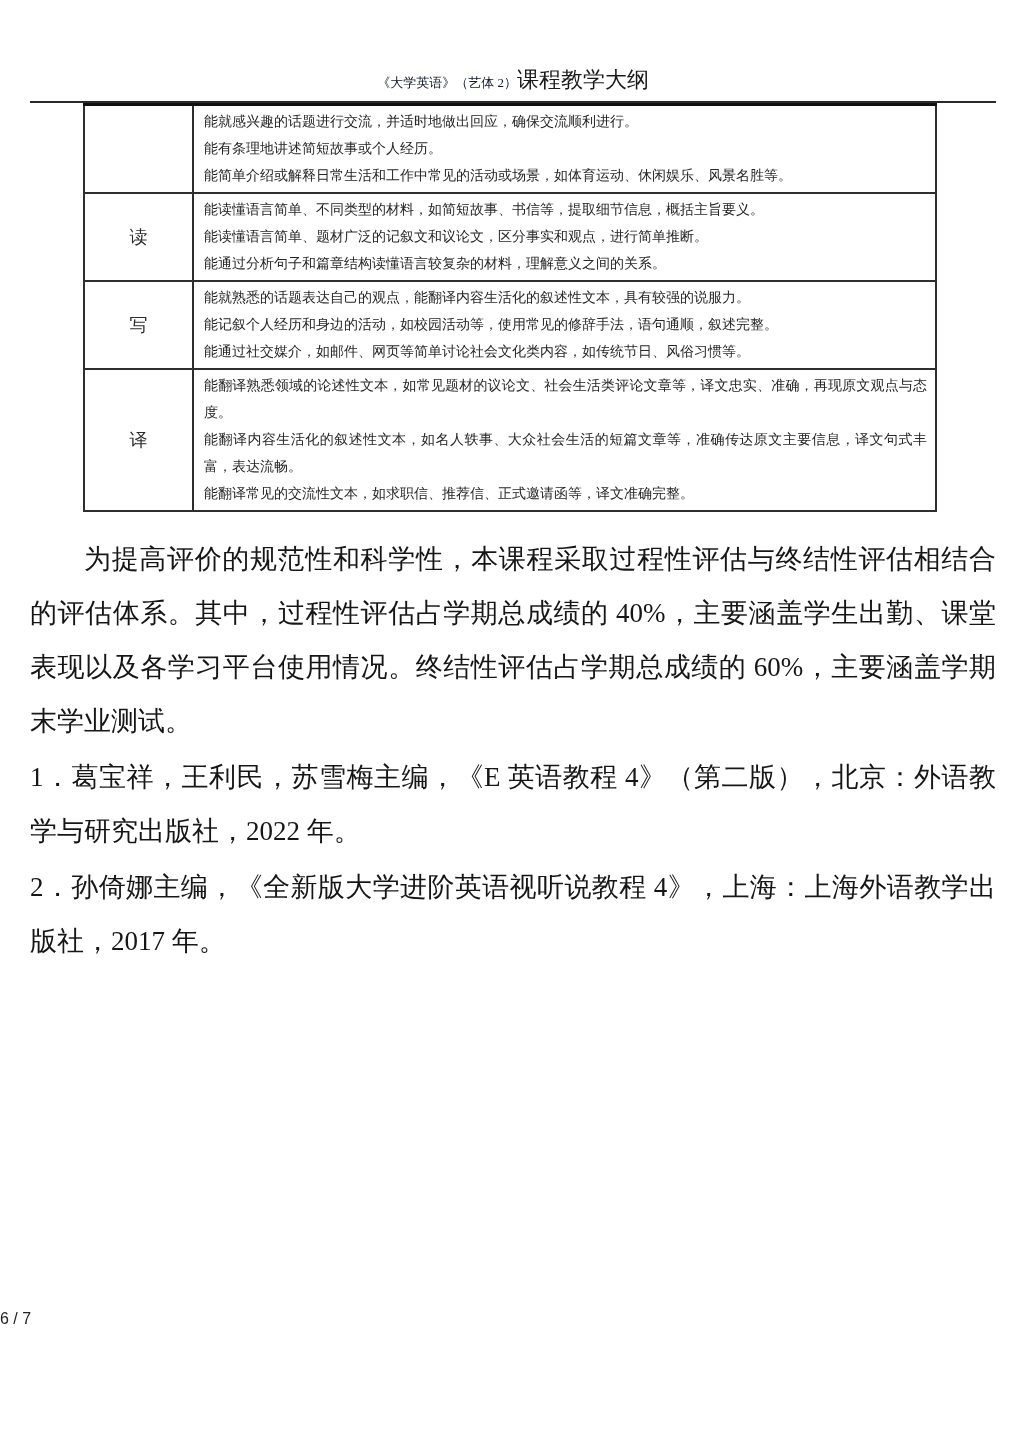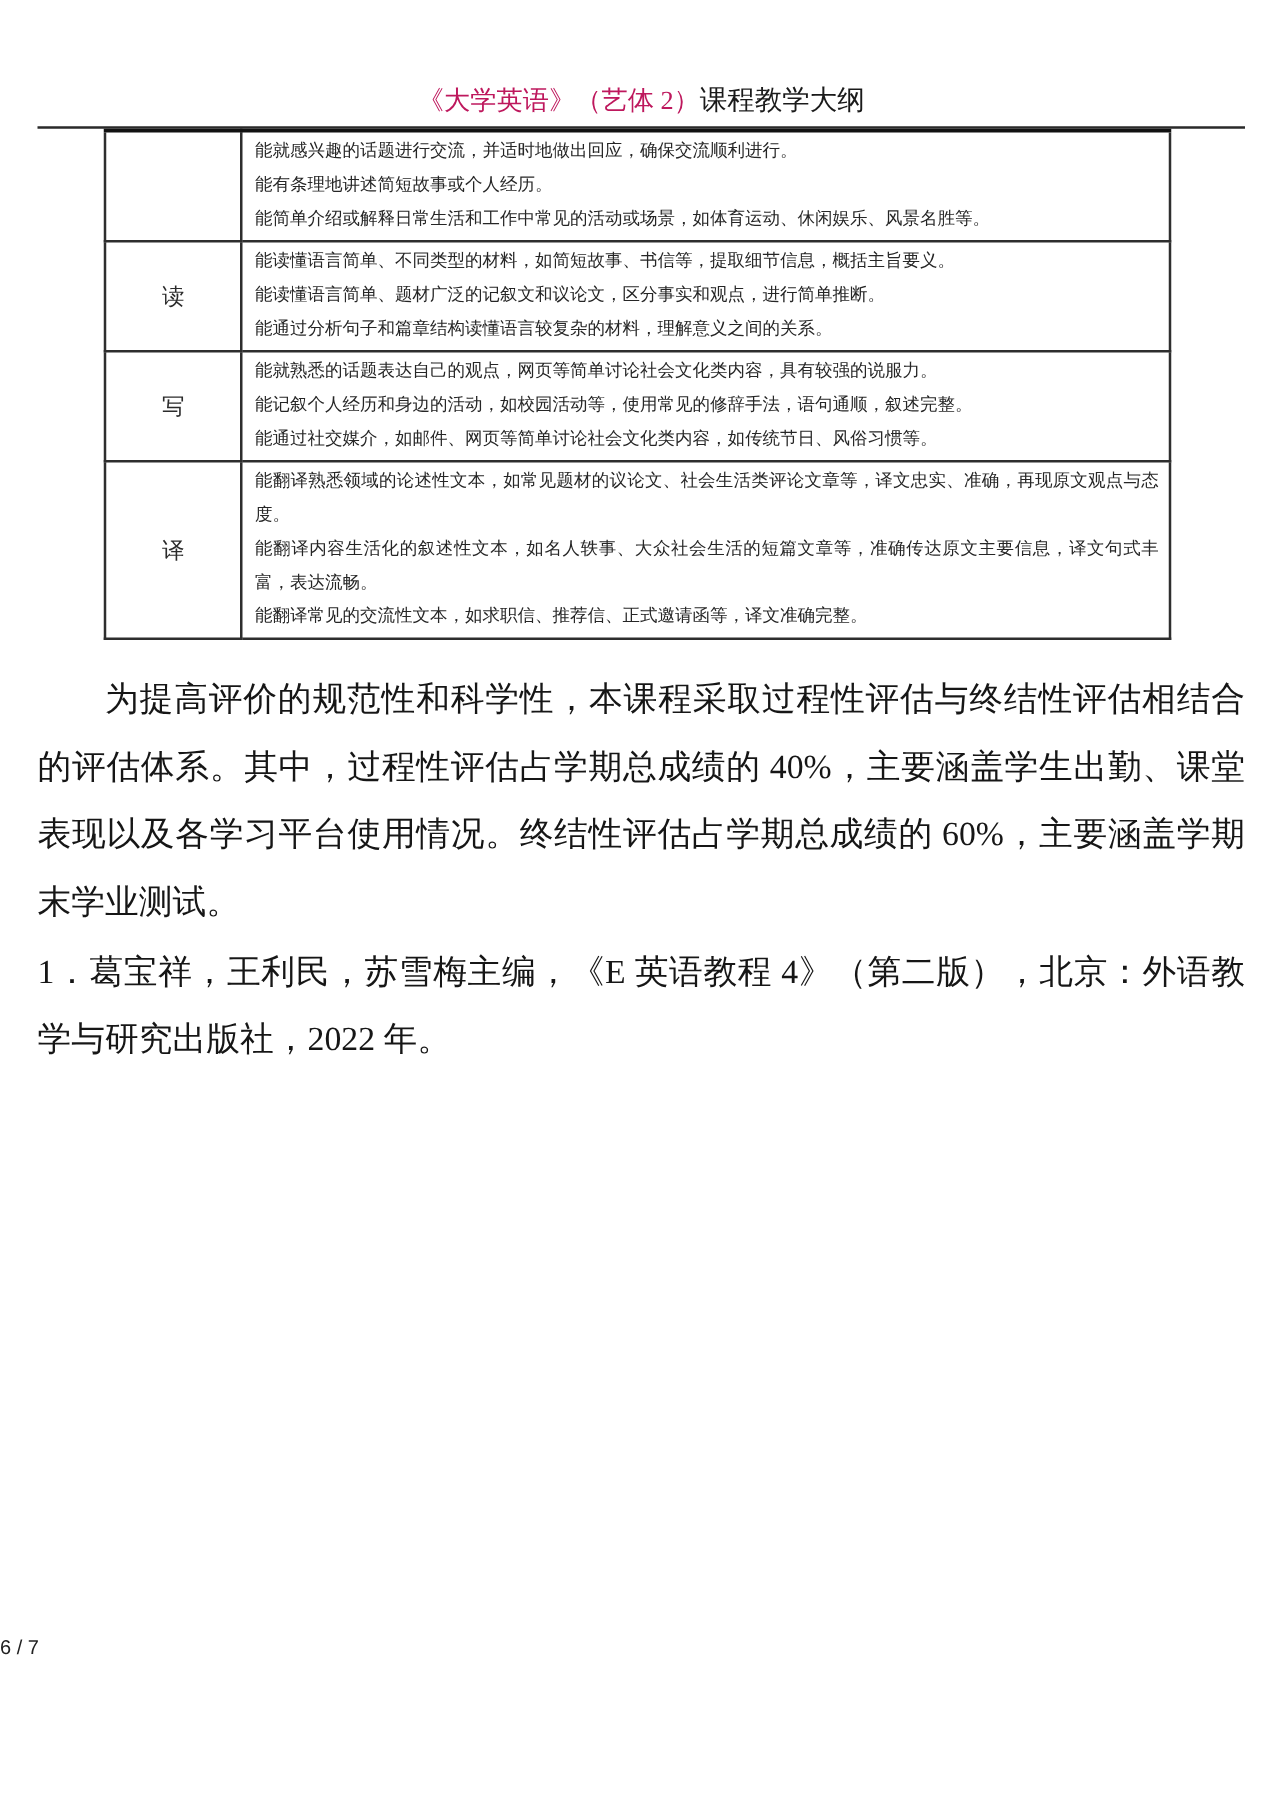--- a/index.html
+++ b/index.html
@@ -16,21 +16,21 @@
     overflow: hidden;
   }
   
   .doc-header {
     position: absolute; left: 30px; top: 0;
     width: 966px; height: 103px;
     border-bottom: 2px solid #2a2a2a;
     display: flex; align-items: flex-end; justify-content: center;
   }
   .doc-header .title-wrap { padding-bottom: 6px; white-space: nowrap; }
-  .title-book { font-size: 21px; color: #be185d; }
+  .title-book { font-size: 13px; color: #0f172a; }
   .title-rest { font-size: 22px; color: #1a1a1a; }
   
   .skills-table {
     position: absolute; left: 83px; top: 103px;
     width: 854px;
     border-collapse: collapse;
     table-layout: fixed;
   }
   .skills-table, .skills-table th, .skills-table td {
     border: 2px solid #2e2e2e;
@@ -121,36 +121,37 @@
         <th class="label-cell">读</th>
         <td class="desc-cell">
           <div class="desc-line">能读懂语言简单、不同类型的材料，如简短故事、书信等，提取细节信息，概括主旨要义。</div>
           <div class="desc-line">能读懂语言简单、题材广泛的记叙文和议论文，区分事实和观点，进行简单推断。</div>
           <div class="desc-line">能通过分析句子和篇章结构读懂语言较复杂的材料，理解意义之间的关系。</div>
         </td>
       </tr>
       <tr>
         <th class="label-cell">写</th>
         <td class="desc-cell">
-          <div class="desc-line">能就熟悉的话题表达自己的观点，网页等简单讨论社会文化类内容，具有较强的说服力。</div>
+          <div class="desc-line">能就熟悉的话题表达自己的观点，能翻译内容生活化的叙述性文本，具有较强的说服力。</div>
           <div class="desc-line">能记叙个人经历和身边的活动，如校园活动等，使用常见的修辞手法，语句通顺，叙述完整。</div>
           <div class="desc-line">能通过社交媒介，如邮件、网页等简单讨论社会文化类内容，如传统节日、风俗习惯等。</div>
         </td>
       </tr>
       <tr>
         <th class="label-cell">译</th>
         <td class="desc-cell">
           <div class="desc-line">能翻译熟悉领域的论述性文本，如常见题材的议论文、社会生活类评论文章等，译文忠实、准确，再现原文观点与态度。</div>
           <div class="desc-line">能翻译内容生活化的叙述性文本，如名人轶事、大众社会生活的短篇文章等，准确传达原文主要信息，译文句式丰富，表达流畅。</div>
           <div class="desc-line">能翻译常见的交流性文本，如求职信、推荐信、正式邀请函等，译文准确完整。</div>
         </td>
       </tr>
     </tbody>
   </table>
 
   <div class="body-area">
     <div class="eval-paragraph">为提高评价的规范性和科学性，本课程采取过程性评估与终结性评估相结合的评估体系。其中，过程性评估占学期总成绩的 40%，主要涵盖学生出勤、课堂表现以及各学习平台使用情况。终结性评估占学期总成绩的 60%，主要涵盖学期末学业测试。</div>
     <div class="reference-item">1．葛宝祥，王利民，苏雪梅主编，《E 英语教程 4》（第二版），北京：外语教学与研究出版社，2022 年。</div>
+    <div class="reference-item">2．孙倚娜主编，《全新版大学进阶英语视听说教程 4》，上海：上海外语教学出版社，2017 年。</div>
   </div>
 
   <div class="doc-footer">6 / 7</div>
 
 </div>
 
 </body></html>

